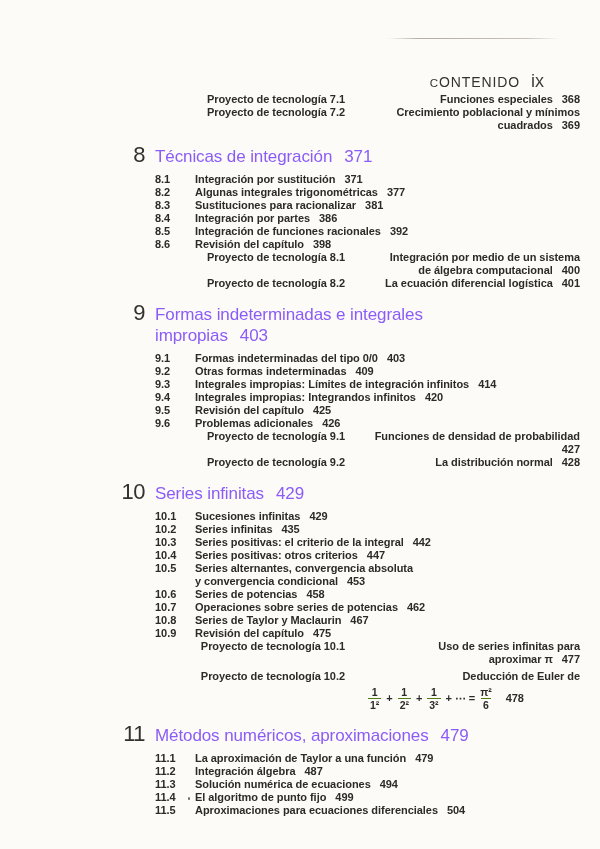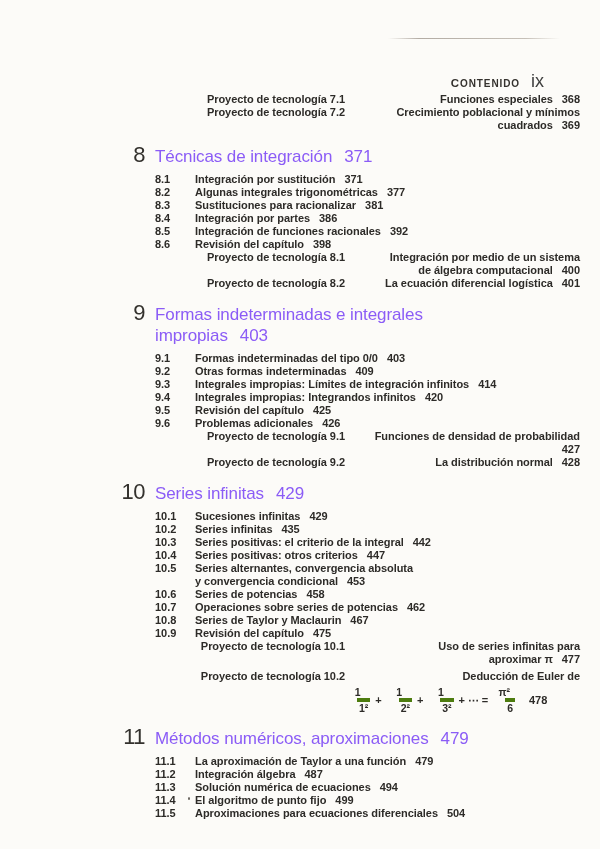--- a/index.html
+++ b/index.html
@@ -21,21 +21,21 @@
     position:absolute; left:188px; top:797px; width:2px; height:3px;
     background:#4a4640; border-radius:50%; opacity:.85;
   }
   
   .header {
     position:absolute; top:71px; right:56px;
     display:flex; align-items:baseline; gap:11px;
   }
   .contenido {
     display:inline-block; text-transform:uppercase;
-    font-size:10px; letter-spacing:.9px; color:#35322e;font-weight:bold;
+    font-size:14px; letter-spacing:.9px; color:#35322e;
   }
   .contenido::first-letter { font-size:11.5px; }
   .folio { font-size:18px; color:#404040; }
 
   .content { padding-top:93px; }
 
   
   .t { white-space:pre-line; }
   .pg { margin-left:9px; }
 
@@ -53,30 +53,30 @@
   .ch-pg { margin-left:12px; }
 
   
   .rows { font-size:11px; line-height:13px; font-weight:bold; letter-spacing:-.05px; }
   .projects { font-size:11px; line-height:13px; font-weight:bold; letter-spacing:-.05px; }
   .sec-row { display:flex; margin-left:155px; }
   .sec-num { flex:none; width:40px; }
   .sec-body { width:350px; }
   .proj-row { display:flex; margin-left:195px; align-items:flex-start;text-align:right; }
   .proj-label { flex:none; width:150px; white-space:nowrap; }
-  .proj-title { display:block; width:235px; }
+  .proj-title { display:block; width:235px;padding-left:23px; }
   .proj-row.has-formula { margin-top:4px; }
 
   
   .formula-line { display:flex; align-items:center; margin-top:3px; }
   .frac {
     display:inline-flex; flex-direction:column; align-items:center;
     font-size:10.5px; line-height:12px; font-weight:bold;
   }
-  .fd { border-top:4px solid #4d7c0f; padding:0 2px;margin-left:12px; }
+  .fd { border-top:1px solid #4d7c0f; padding:0 2px; }
   .op { margin:0 5px; font-size:11px; }
   .formula-pg { margin-left:14px; }
 </style>
 </head>
 <body>
 
 <div class="page">
   <div class="scan-line"></div>
 
   <div class="header">

